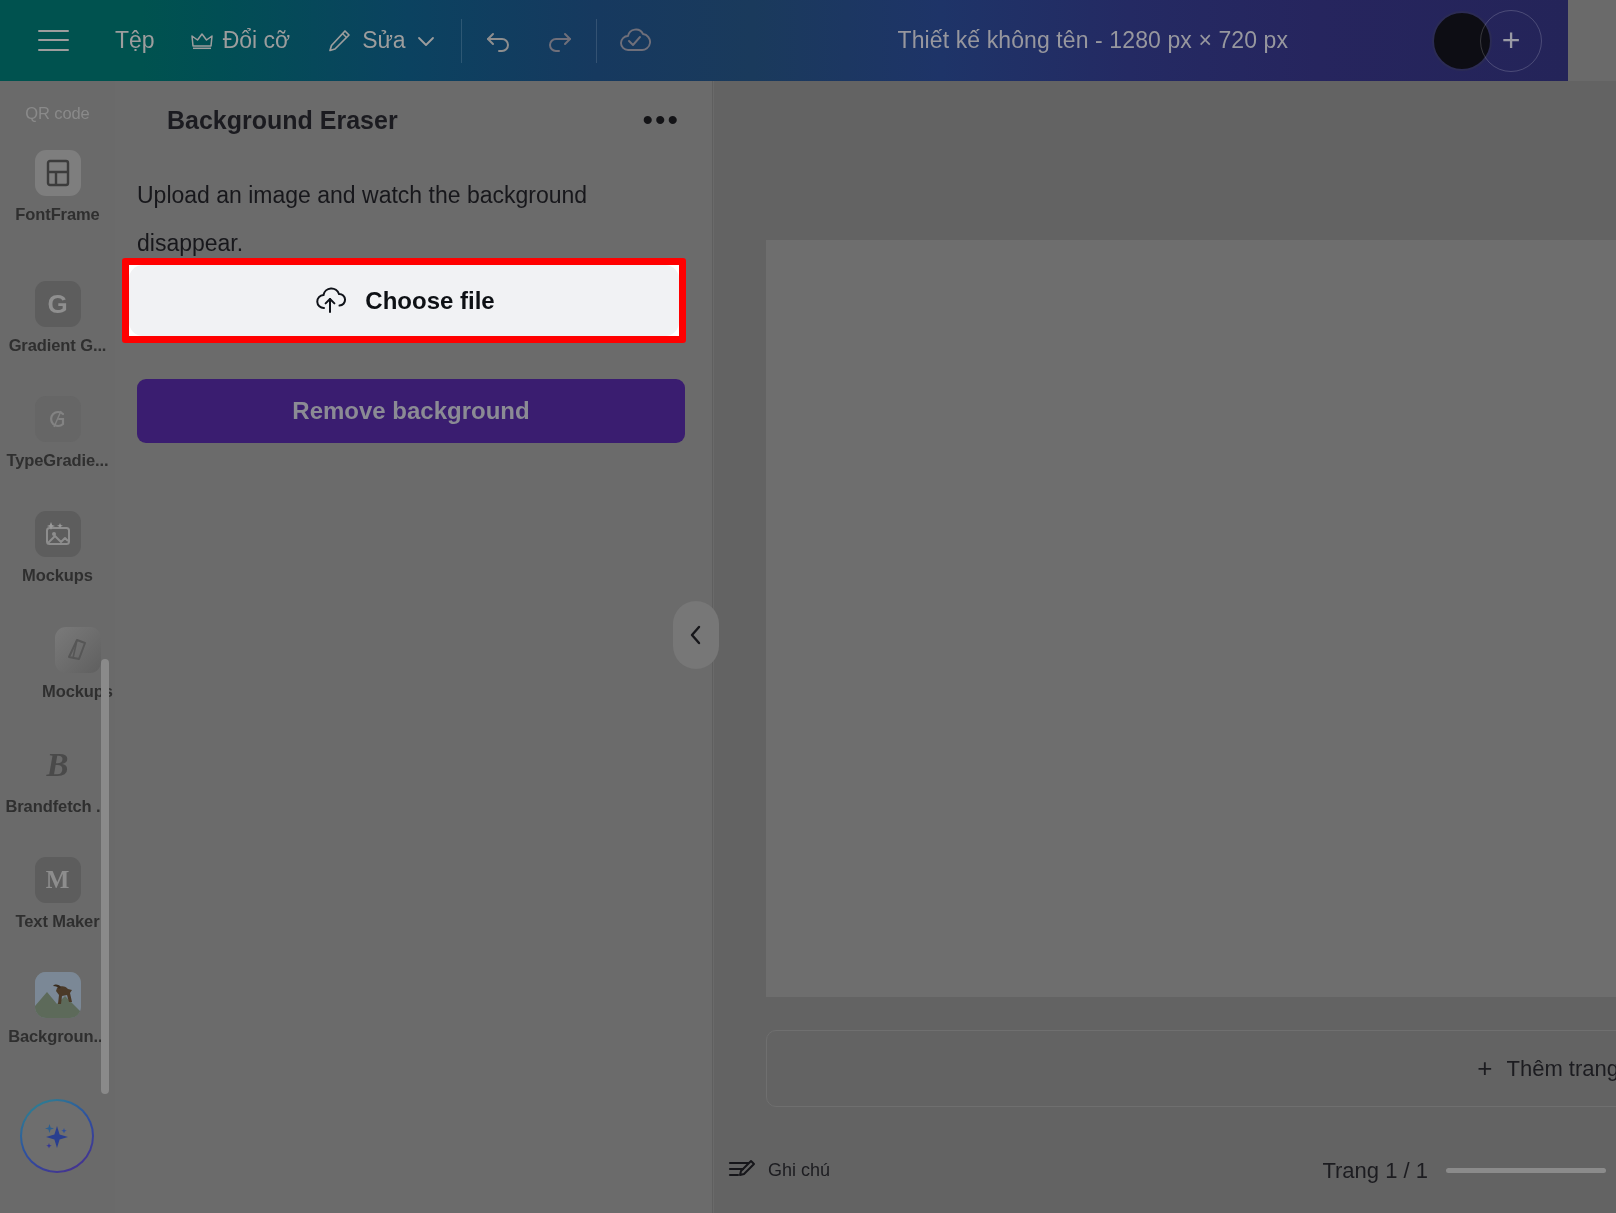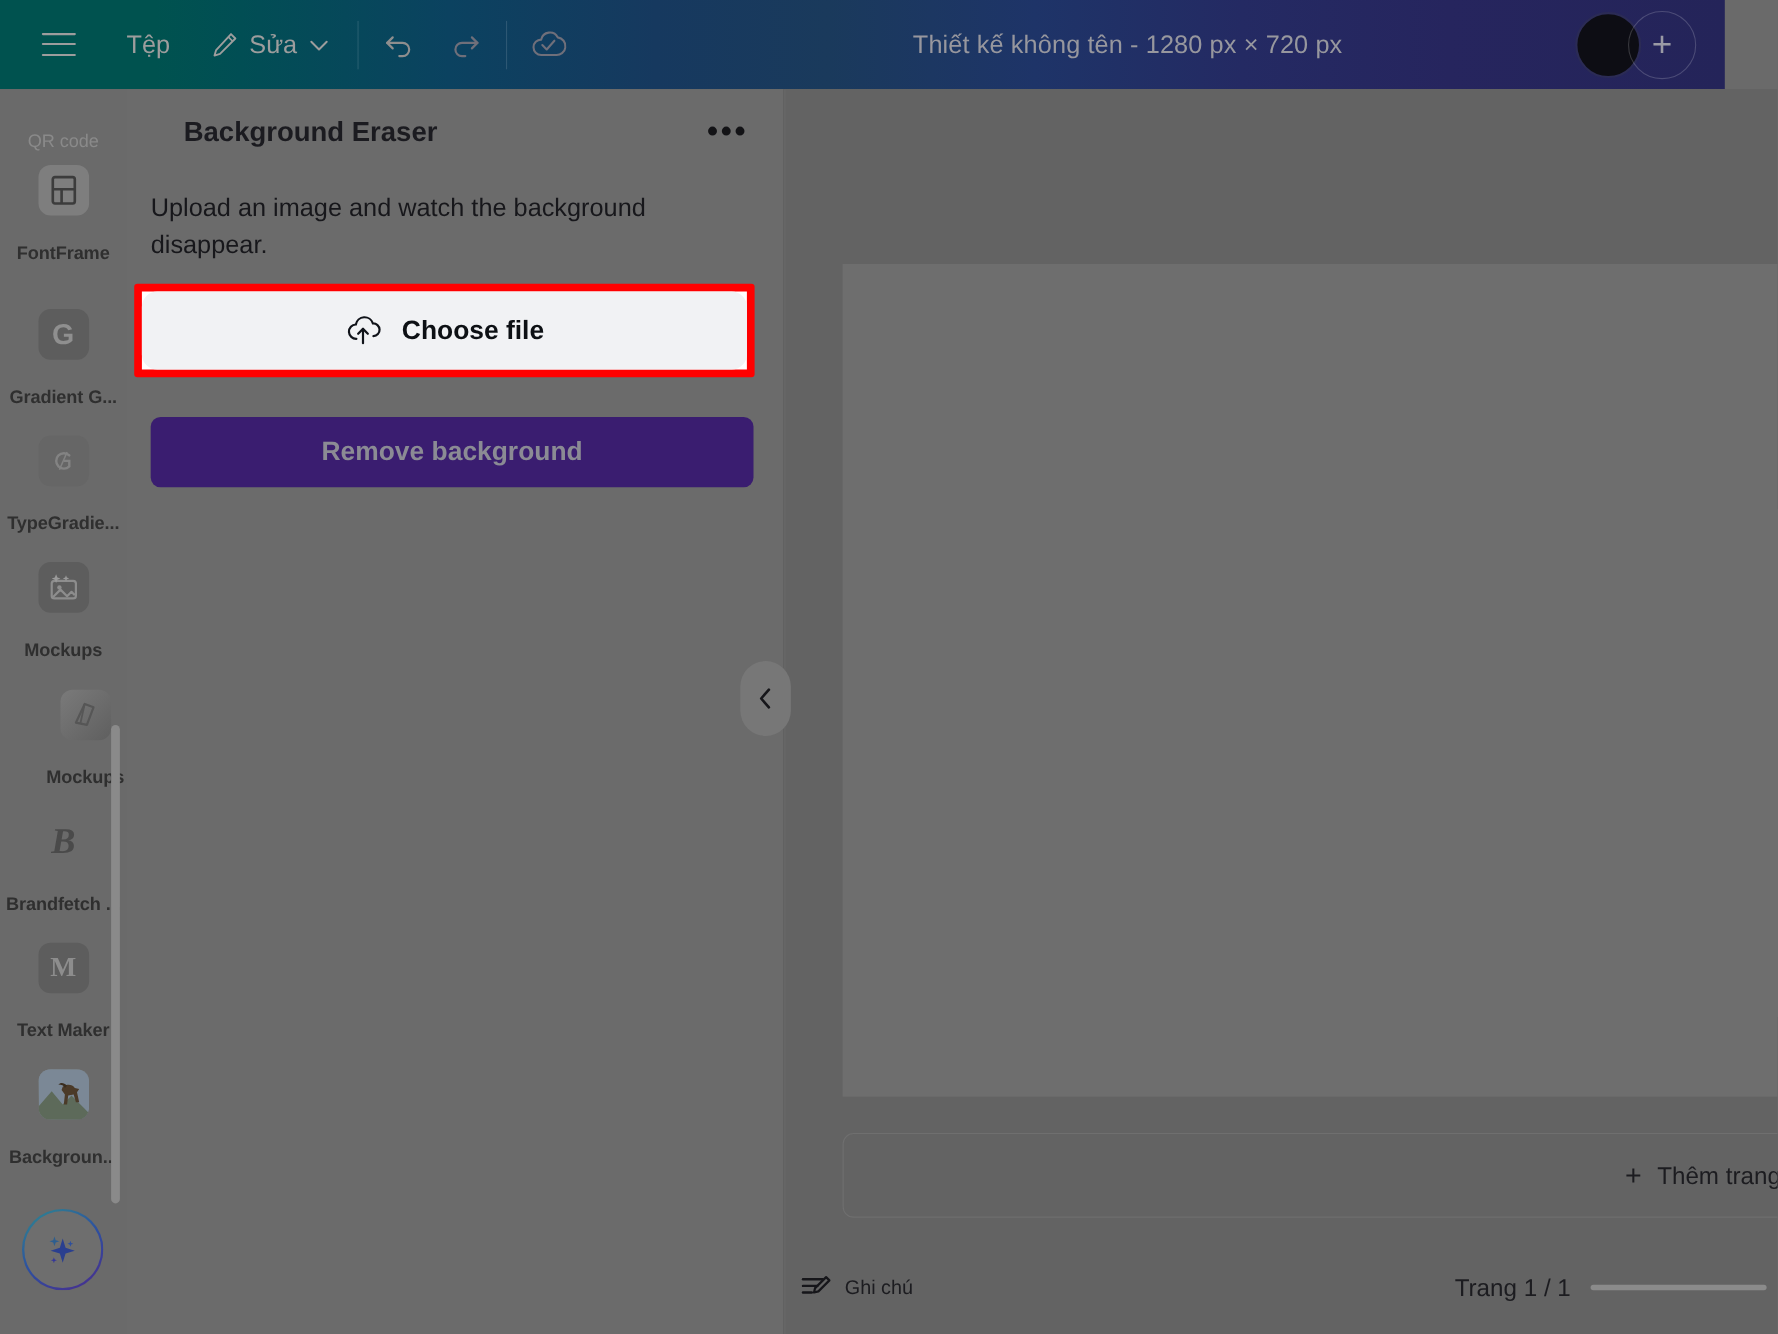--- a/index.html
+++ b/index.html
@@ -78,21 +78,21 @@
   }
   .rail-icon {
     width: 46px; height: 46px; border-radius: 11px;
     display: flex; align-items: center; justify-content: center;
     background: #5d5d5d; color: #8d8d8d;
     font-weight: bold; overflow: hidden; position: relative;
   }
   .rail-icon.light { background: #7e7e7e; }
   .rail-icon.photo { background: linear-gradient(160deg,#7d8a92 0%, #6c6a62 55%, #5c5a52 100%); }
   .rail-label {
-    margin-top: 25px; font-size: 16.5px; color: #2f2f2f;
+    margin-top: 9px; font-size: 16.5px; color: #2f2f2f;
     white-space: nowrap; font-weight: 600; letter-spacing: -0.1px;
   }
   .rail-label.muted { color: #8a8a8a; font-weight: 500; }
   #rail-scrollbar {
     position: absolute; left: 101px; top: 578px; width: 8px; height: 435px;
     background: #8a8a8a; border-radius: 5px;
   }
   #magic-btn {
     position: absolute; left: 20px; top: 1018px;
     width: 74px; height: 74px; border-radius: 50%;
@@ -115,21 +115,21 @@
   #panel-head {
     display: flex; align-items: center; justify-content: space-between;
     padding-top: 24px;
   }
   #panel-title { font-size: 25px; font-weight: bold; color: #1b1b20; margin-left: 30px; }
   #panel-more {
     font-size: 30px; letter-spacing: 2px; color: #131316;
     line-height: 14px; padding: 8px 10px; cursor: pointer;
   }
   #panel-desc {
-    margin-top: 36px; font-size: 23px; line-height: 34px;
+    margin-top: 36px; font-size: 23px; line-height: 48px;
     color: #17171b; max-width: 500px;
   }
 
   
   #choose-highlight {
     position: absolute; left: 7px; top: 177px;
     width: 564px; height: 85px;
     border: 7px solid #ff0000;
     background: #ffffff;
     border-radius: 3px;
@@ -212,20 +212,29 @@
         <i></i>
           <i></i>
           <i></i>
       </span>
     </div>
 
     <div class="hdr-btn">
       <span>Tệp</span>
     </div>
 
+    <div class="hdr-btn">
+      <span class="icon-sq">
+        <svg class="svgc" width="22" height="18" viewBox="0 0 22 18">
+          <path d="M2 14 L1 4 L6.5 8 L11 2 L15.5 8 L21 4 L20 14 Z" fill="none" stroke="#9d9d9d" stroke-width="1.5" stroke-linejoin="round"></path>
+          <line x1="2" y1="16.3" x2="20" y2="16.3" stroke="#9d9d9d" stroke-width="1.5"></line>
+        </svg>
+      </span>
+      <span>Đổi cỡ</span>
+    </div>
 
     <div class="hdr-btn">
       <span class="icon-sq">
         <svg class="svgc" width="26" height="26" viewBox="0 0 26 26">
           <path d="M19 3 L23 7 L9 21 L4 22.5 L5.5 17.5 Z" fill="none" stroke="#9d9d9d" stroke-width="1.7" stroke-linejoin="round"></path>
           <line x1="16.5" y1="5.5" x2="20.5" y2="9.5" stroke="#9d9d9d" stroke-width="1.5"></line>
         </svg>
       </span>
       <span>Sửa</span>
       <span class="icon-sq">

